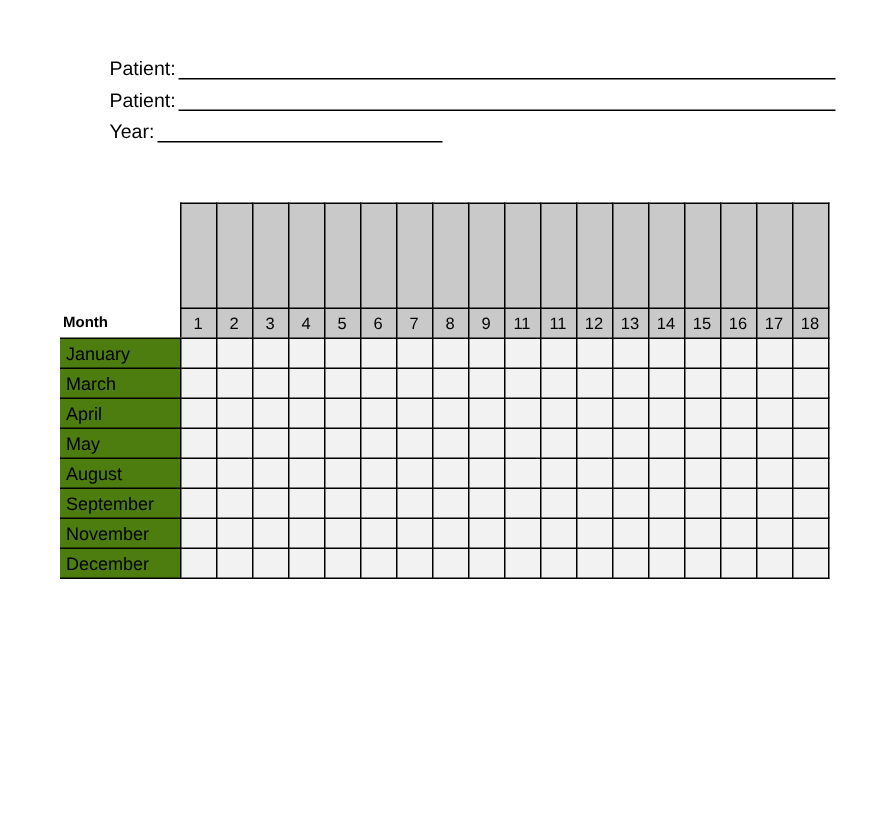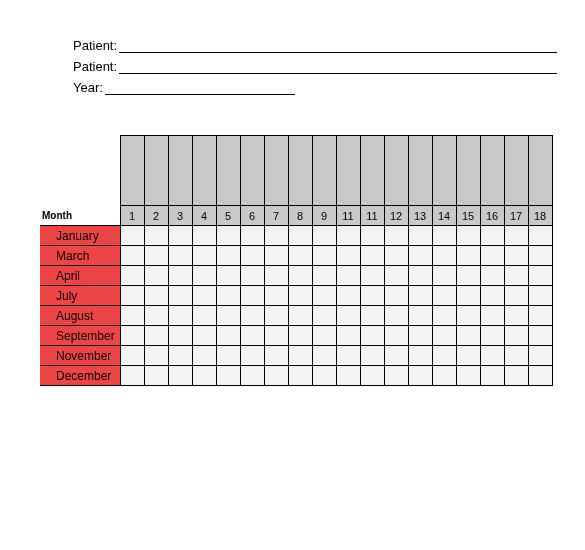--- a/index.html
+++ b/index.html
@@ -73,22 +73,22 @@
     font-size: 10px;
     padding-left: 2px;
   }
   tbody tr td {
     border: 1px solid #000;
     height: 20px;
     font-size: 12px;
   }
   tbody tr td.month-cell {
     border-left: none;
-    background: #ef4444;
-    padding-left: 16px;
+    background: #4d7c0f;
+    padding-left: 4px;
   }
   tbody tr td.day-cell {
     background: #f2f2f2;
   }
 </style>
 </head>
 <body>
 
 <div class="sheet">
   <div class="form-fields">
@@ -230,21 +230,21 @@
           <td class="day-cell"></td>
           <td class="day-cell"></td>
           <td class="day-cell"></td>
           <td class="day-cell"></td>
           <td class="day-cell"></td>
           <td class="day-cell"></td>
           <td class="day-cell"></td>
           <td class="day-cell"></td>
         </tr>
         <tr>
-          <td class="month-cell">July</td>
+          <td class="month-cell">May</td>
           <td class="day-cell"></td>
           <td class="day-cell"></td>
           <td class="day-cell"></td>
           <td class="day-cell"></td>
           <td class="day-cell"></td>
           <td class="day-cell"></td>
           <td class="day-cell"></td>
           <td class="day-cell"></td>
           <td class="day-cell"></td>
           <td class="day-cell"></td>

